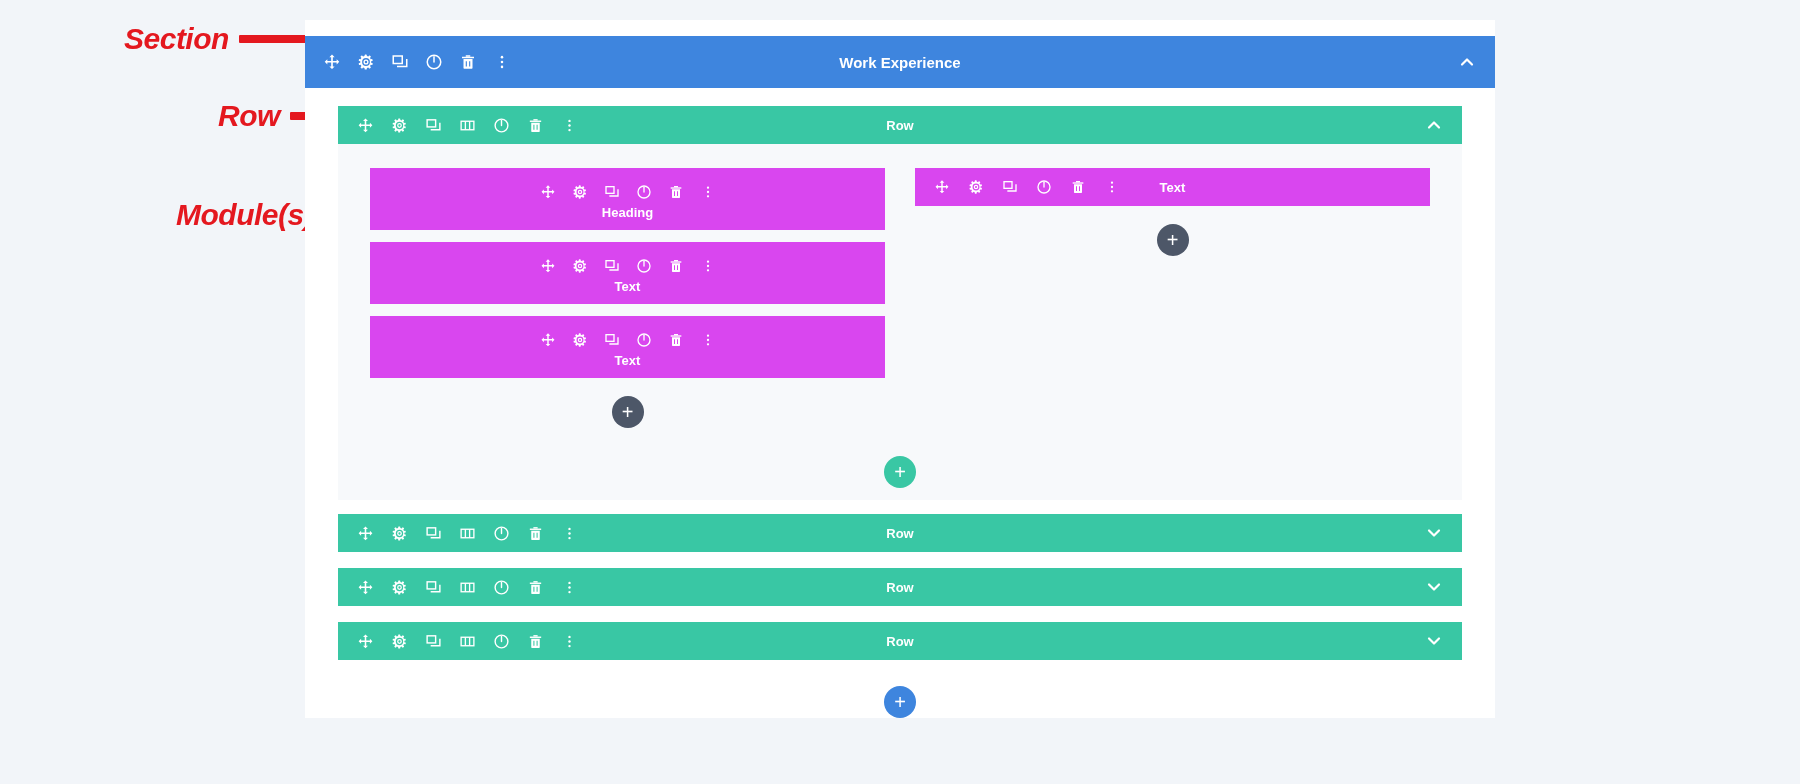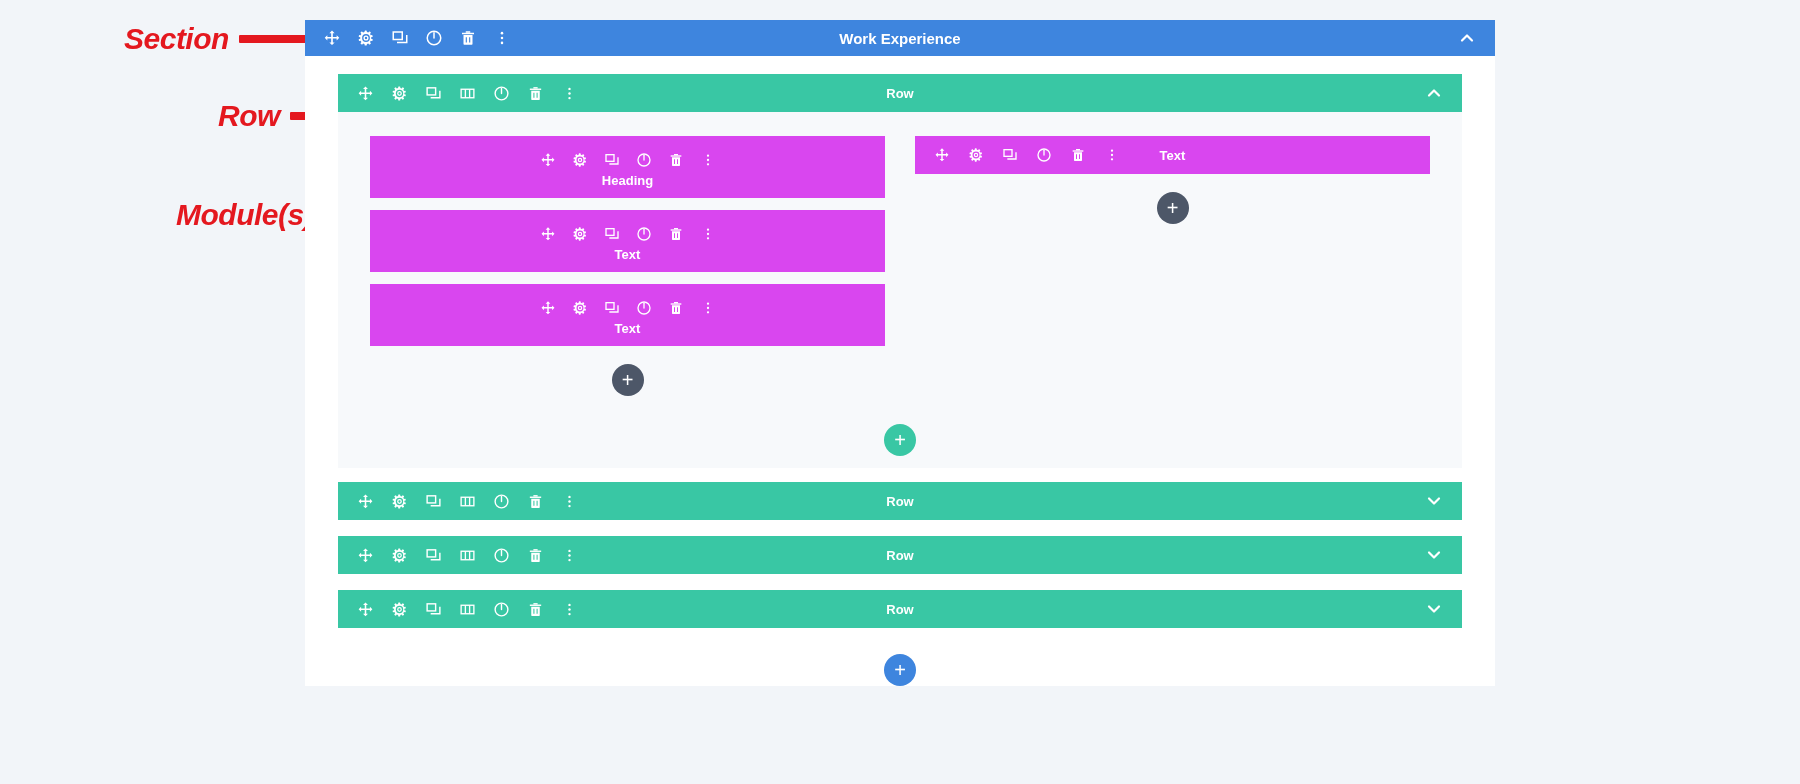--- a/index.html
+++ b/index.html
@@ -60,25 +60,26 @@
     position: absolute;
     left: 305px;
     top: 20px;
     width: 1190px;
     background: #ffffff;
   }
 
   
   .section-bar {
     position: relative;
-    height: 36px;
+    height: 52px;
     background: #3e85de;
     display: flex;
     align-items: center;
     padding: 16px 18px;
+    margin-top: 16px;
   }
   .section-bar .title {
     position: absolute;
     left: 0; right: 0;
     text-align: center;
     color: #ffffff;
     font-size: 15px;
     font-weight: bold;
     pointer-events: none;
   }

